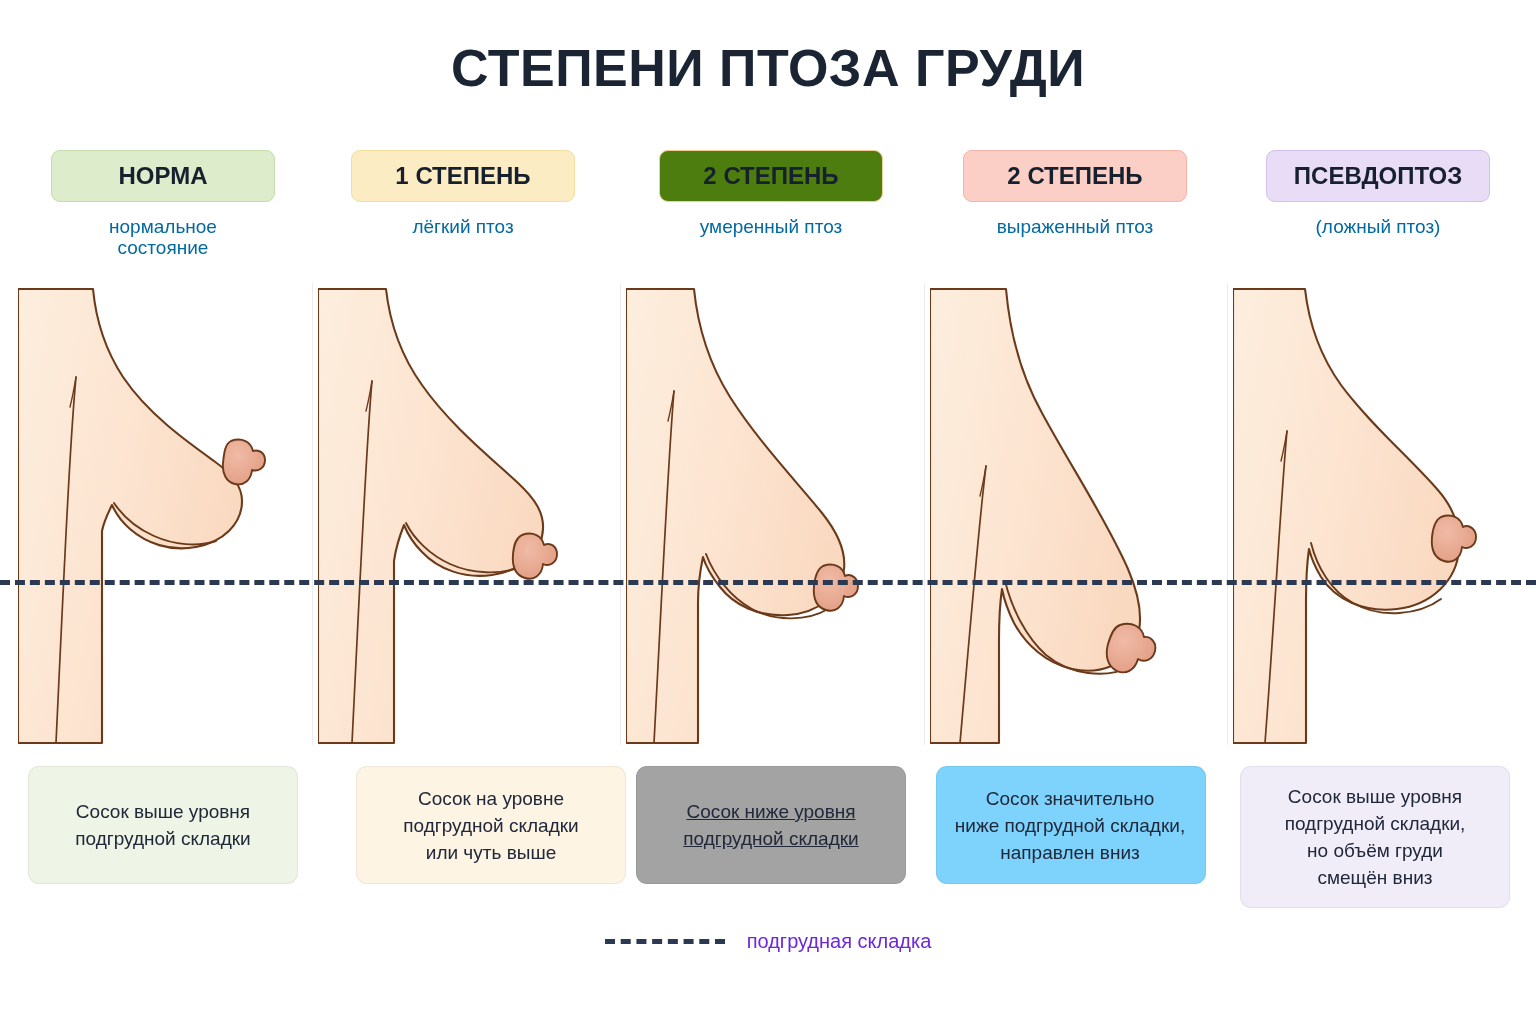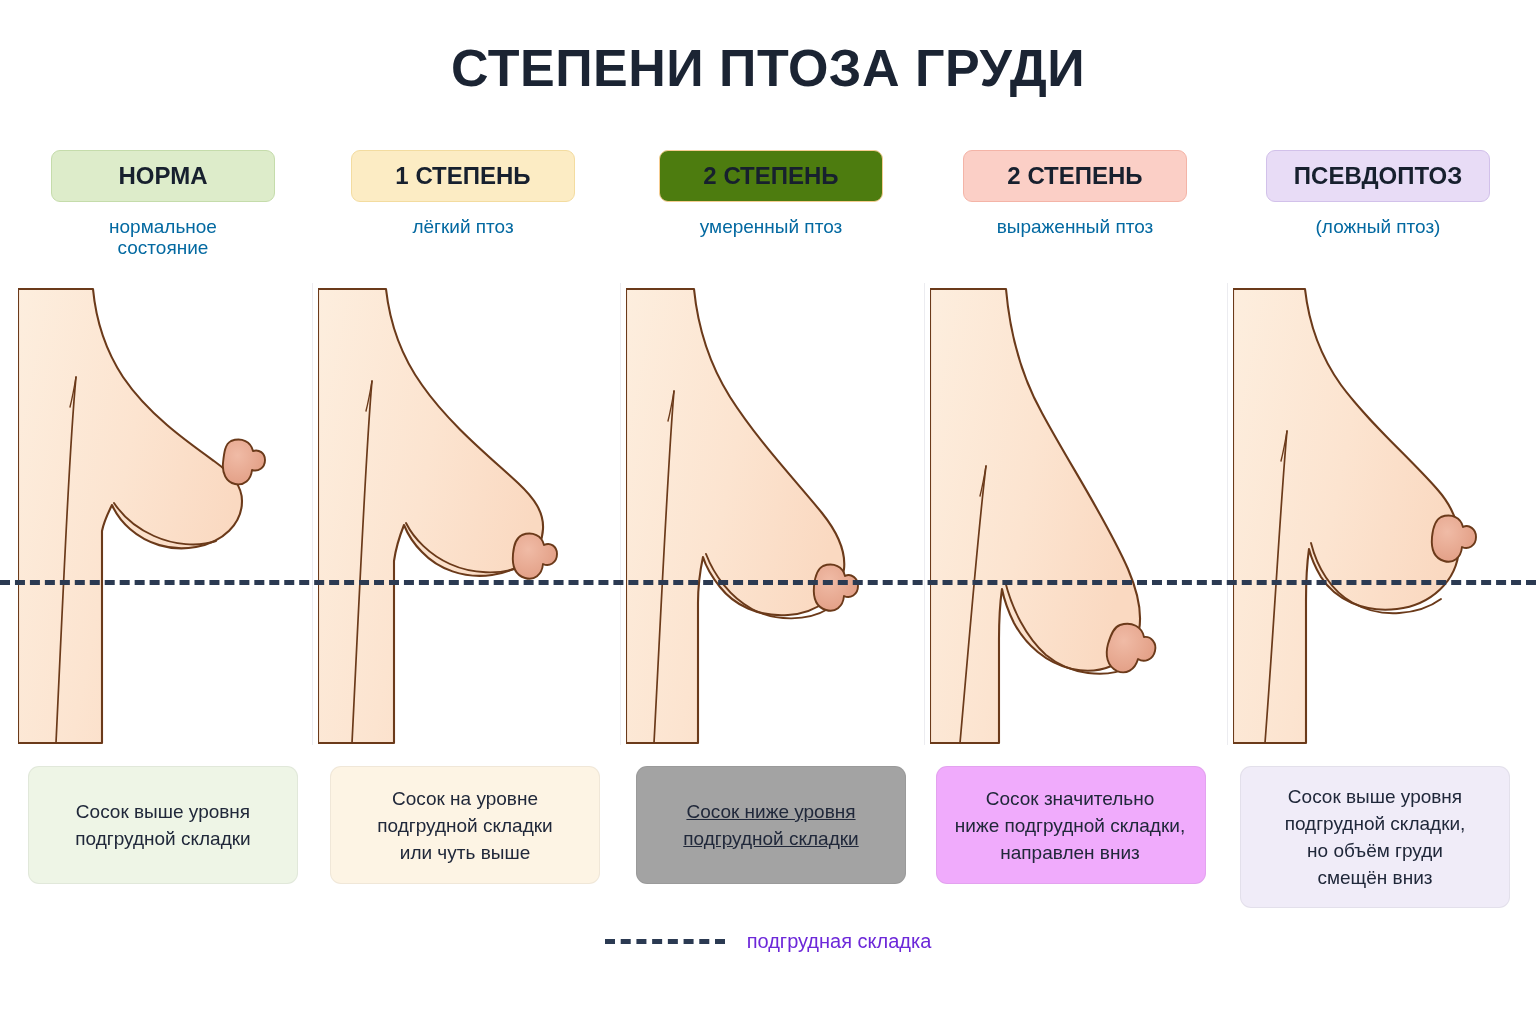--- a/index.html
+++ b/index.html
@@ -297,23 +297,23 @@
         <path d="M208,236 C219,232 228,237 230,246 C236,243 243,248 243,256
                  C243,265 235,269 229,266 C228,277 220,283 211,280
                  C201,277 198,267 199,256 C200,246 202,239 208,236 Z" fill="url(#nip4)" stroke="#6b3a1a" stroke-width="1.9" stroke-linejoin="round"></path>
       </g>
     </svg>
   </div>
 
   <div class="imf-line"></div>
 
   <div class="caption c-0" style="background: rgb(238, 245, 230);">Сосок выше уровня<br>подгрудной складки</div>
-  <div class="caption c-1" style="background: rgb(253, 244, 228);">Сосок на уровне<br>подгрудной складки<br>или чуть выше</div>
+  <div class="caption c-1" style="background: rgb(253, 244, 228); margin-left: 26px;">Сосок на уровне<br>подгрудной складки<br>или чуть выше</div>
   <div class="caption c-2" style="background: #a3a3a3; text-decoration: underline;">Сосок ниже уровня<br>подгрудной складки</div>
-  <div class="caption c-3" style="background: #f0abfc; padding-left: 8px;">Сосок значительно<br>ниже подгрудной складки,<br>направлен вниз</div>
+  <div class="caption c-3" style="background: #7dd3fc; padding-left: 8px;">Сосок значительно<br>ниже подгрудной складки,<br>направлен вниз</div>
   <div class="caption c-4" style="background: rgb(240, 236, 248);">Сосок выше уровня<br>подгрудной складки,<br>но объём груди<br>смещён вниз</div>
 
   <div class="legend">
     <span class="legend-dash"></span>
     <span class="legend-label">подгрудная складка</span>
   </div>
 
 </div>
 
 </body></html>

